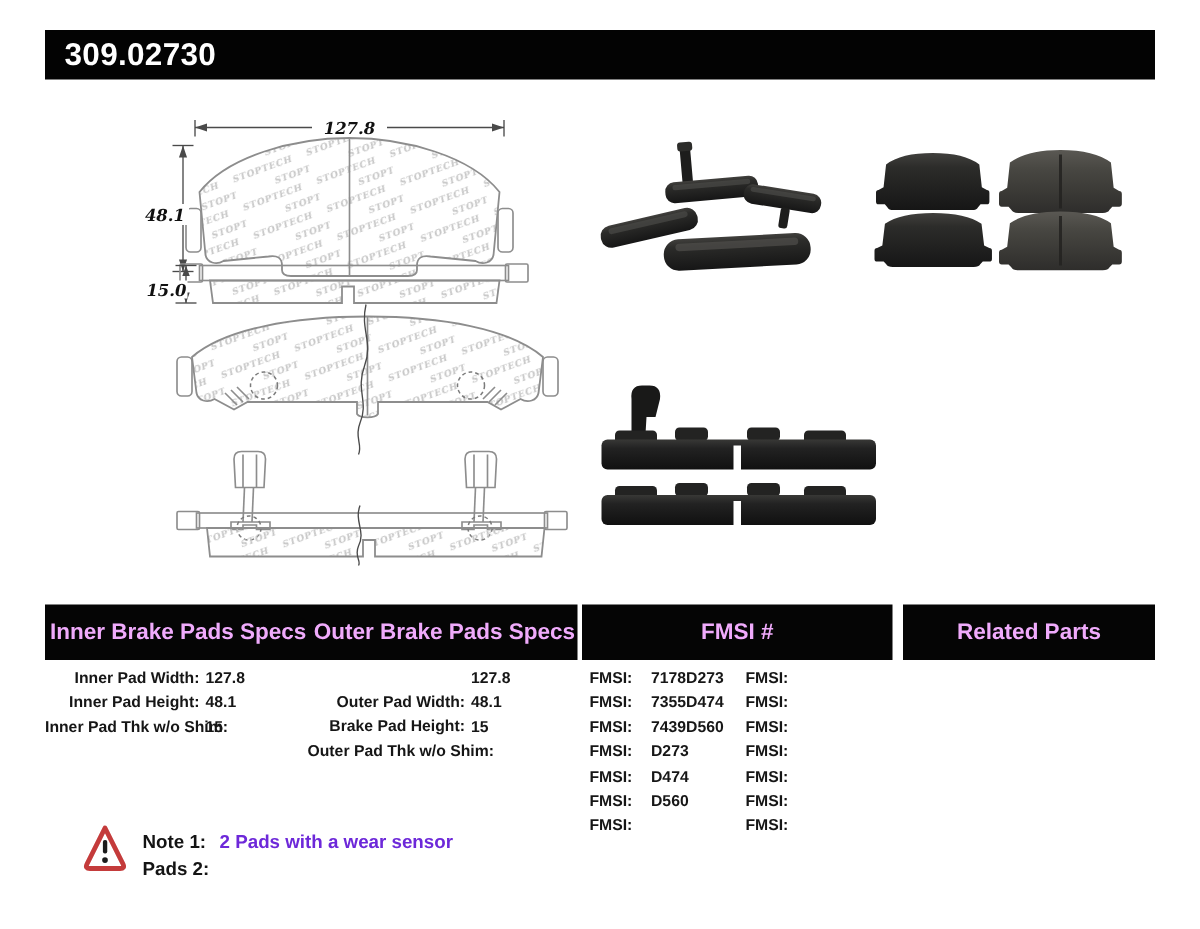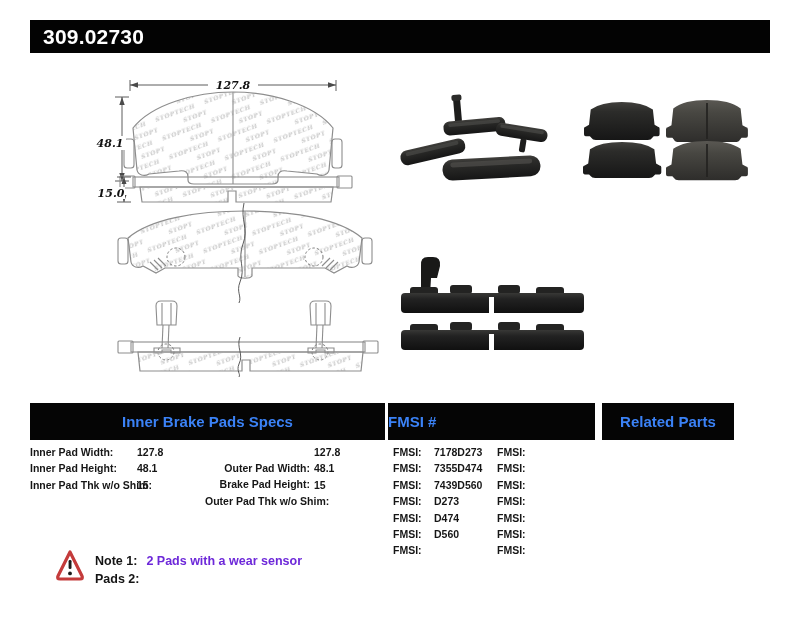--- a/index.html
+++ b/index.html
@@ -22,34 +22,34 @@
   .dln{fill:none;stroke:#8d8d8d;stroke-width:1.1;}
   .pad{fill:url(#wm);stroke:#8d8d8d;stroke-width:1.2;}
   .dot{fill:none;stroke:#7a7a7a;stroke-width:1;stroke-dasharray:2.5 2;}
   .dimline{stroke:#4a4a4a;stroke-width:0.9;fill:none;}
   .dimarrow{fill:#4a4a4a;}
   .dimtext{font-family:"DejaVu Serif",serif;font-style:italic;font-weight:bold;font-size:11px;fill:#111;}
   .wmtext{font-family:"DejaVu Serif",serif;font-style:italic;font-weight:bold;font-size:6px;fill:#c6c6c6;letter-spacing:0.5px;}
 
   
   .hdrbar{
-    position:absolute;top:403px;height:37px;background:#050505;color:#3b82f6;
+    position:absolute;top:403px;height:37px;background:#050505;color:#f0abfc;
     display:flex;align-items:center;box-sizing:border-box;
     font-size:15px;font-weight:bold;
   }
   .bar-a{left:30px;width:355px;}
   .bar-a span{flex:1;text-align:center;}
-  .bar-b{left:388px;width:207px;justify-content:flex-start;}
-  .bar-c{left:602px;width:132px;justify-content:center;}
+  .bar-b{left:388px;width:207px;justify-content:center;}
+  .bar-c{left:602px;width:168px;justify-content:center;}
 
   
   .spec-block{position:absolute;top:444px;font-size:10.5px;font-weight:bold;color:#161616;}
   .srow{display:flex;height:16.4px;line-height:16.4px;white-space:nowrap;}
   .inner-block{left:30px;width:170px;}
-  .inner-block .slabel{width:103px;text-align:left;}
+  .inner-block .slabel{width:103px;text-align:right;}
   .outer-block{left:205px;width:178px;}
   .outer-block .slabel{width:105px;text-align:right;margin-top:16px;}
   .sval{padding-left:4px;}
   .fmsi-c1{left:393px;width:102px;}
   .fmsi-c1 .flabel{width:37px;}
   .fmsi-c2{left:497px;width:98px;}
   .fmsi-c2 .flabel{width:37px;}
   .related-block{left:605px;width:165px;}
 
   
@@ -207,20 +207,21 @@
 
     <g>
       <path d="M70 552 L82 576 Q83.5 579 80 579 L60 579 Q56.5 579 58 576 Z" fill="#ffffff" stroke="#c43b3b" stroke-width="3.2" stroke-linejoin="round"></path>
       <rect x="68.6" y="560" width="2.9" height="9" rx="1.3" fill="#1c1c1c"></rect>
       <circle cx="70" cy="573.4" r="1.9" fill="#1c1c1c"></circle>
     </g>
   </svg>
 
   <div class="hdrbar bar-a">
     <span>Inner Brake Pads Specs</span>
+    <span>Outer Brake Pads Specs</span>
   </div>
   <div class="hdrbar bar-b">
     <span>FMSI #</span>
   </div>
   <div class="hdrbar bar-c">
     <span>Related Parts</span>
   </div>
 
   <div class="spec-block inner-block">
     <div class="srow">

